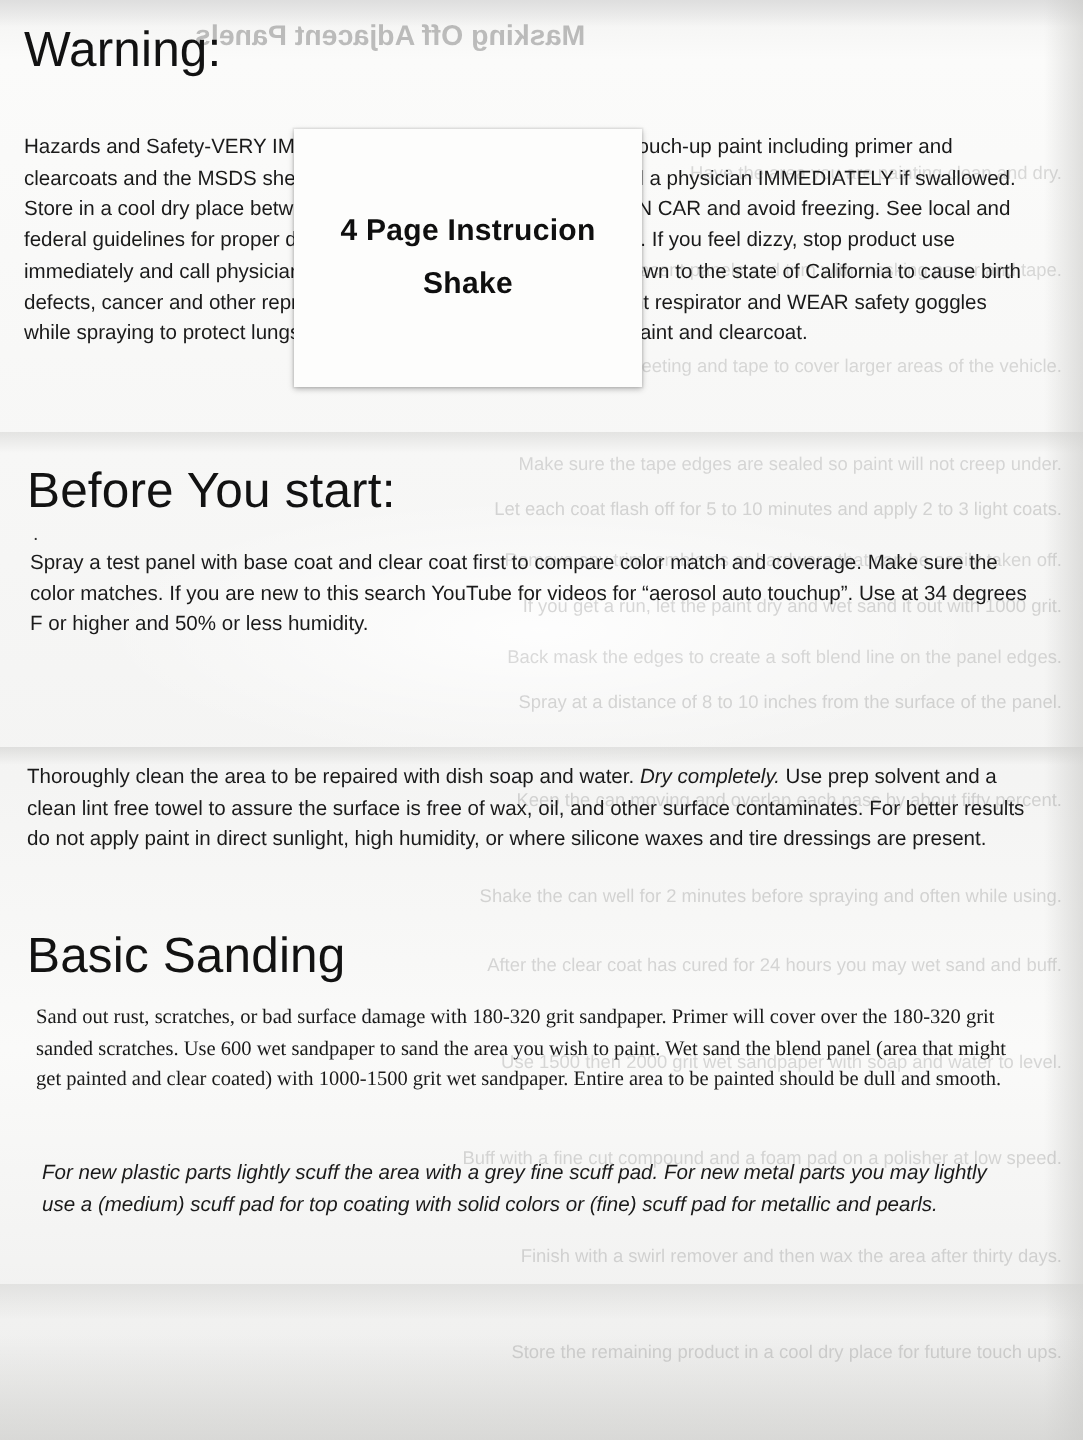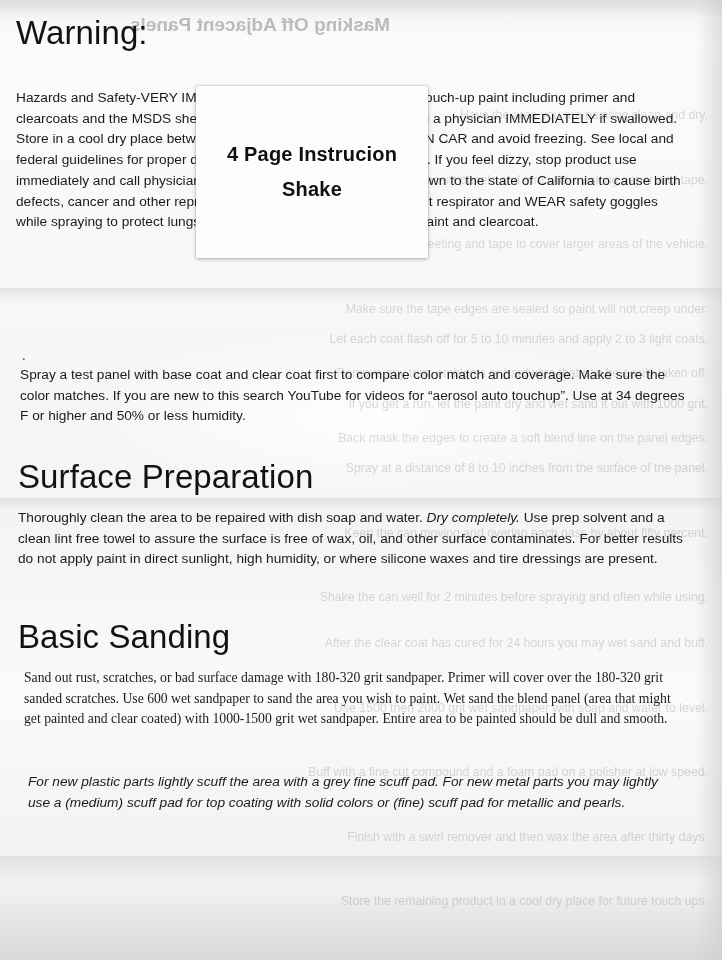--- a/index.html
+++ b/index.html
@@ -208,24 +208,24 @@
     <div>Buff with a fine cut compound and a foam pad on a polisher at low speed.</div>
     <div>Finish with a swirl remover and then wax the area after thirty days.</div>
     <div>Store the remaining product in a cool dry place for future touch ups.</div>
   </div>
 
   <div id="content">
 
     <h1 class="section" id="warning-title">Warning:</h1>
     <p class="body" id="warning-body">Hazards and Safety-VERY IMPORTANT. Read all warnings on the touch-up paint including primer and clearcoats and the MSDS sheets. Keep out of reach of children. Call a physician IMMEDIATELY if swallowed. Store in a cool dry place between 50F and 120F. DO NOT STORE IN CAR and avoid freezing. See local and federal guidelines for proper disposal. Use with adequate ventilation. If you feel dizzy, stop product use immediately and call physician. This product contains chemicals known to the state of California to cause birth defects, cancer and other reproductive harm. Wear a protective paint respirator and WEAR safety goggles while spraying to protect lungs and eyes. This includes the primer, paint and clearcoat.</p>
 
+    <h1 class="section" id="before-title">Before You start:</h1>
     <span id="before-dot">.</span>
     <p class="body" id="before-body">Spray a test panel with base coat and clear coat first to compare color match and coverage. Make sure the color matches.  If you are new to this search YouTube for videos for “aerosol auto touchup”.  Use at 34 degrees F or higher and 50% or less humidity.</p>
 
-    <h1 class="section" id="surface-title">Surface Preparation</h1>
     <p class="body" id="surface-body"><span>Thoroughly clean the area to be repaired with dish soap and water.  </span><span class="em">Dry completely.</span><span> Use prep solvent and a clean lint free towel to assure the surface is free of wax, oil, and other surface contaminates. For better results do not apply paint in direct sunlight, high humidity, or where silicone waxes and tire dressings are present.</span></p>
 
     <h1 class="section" id="sanding-title">Basic Sanding</h1>
     <p class="body" id="sanding-body">Sand out rust, scratches, or bad surface damage with 180-320 grit sandpaper. Primer will cover over the 180-320 grit sanded scratches. Use 600 wet sandpaper to sand the area you wish to paint. Wet sand the blend panel (area that might get painted and clear coated) with 1000-1500 grit wet sandpaper. Entire area to be painted should be dull and smooth.</p>
     <p class="body" id="sanding-body2">For new plastic parts lightly scuff the area with a grey fine scuff pad. For new metal parts you may lightly use a (medium) scuff pad for top coating with solid colors or (fine) scuff pad for metallic and pearls.</p>
 
   </div>
 
   <div id="overlay-card">
     <div class="line">4 Page Instrucion</div>

